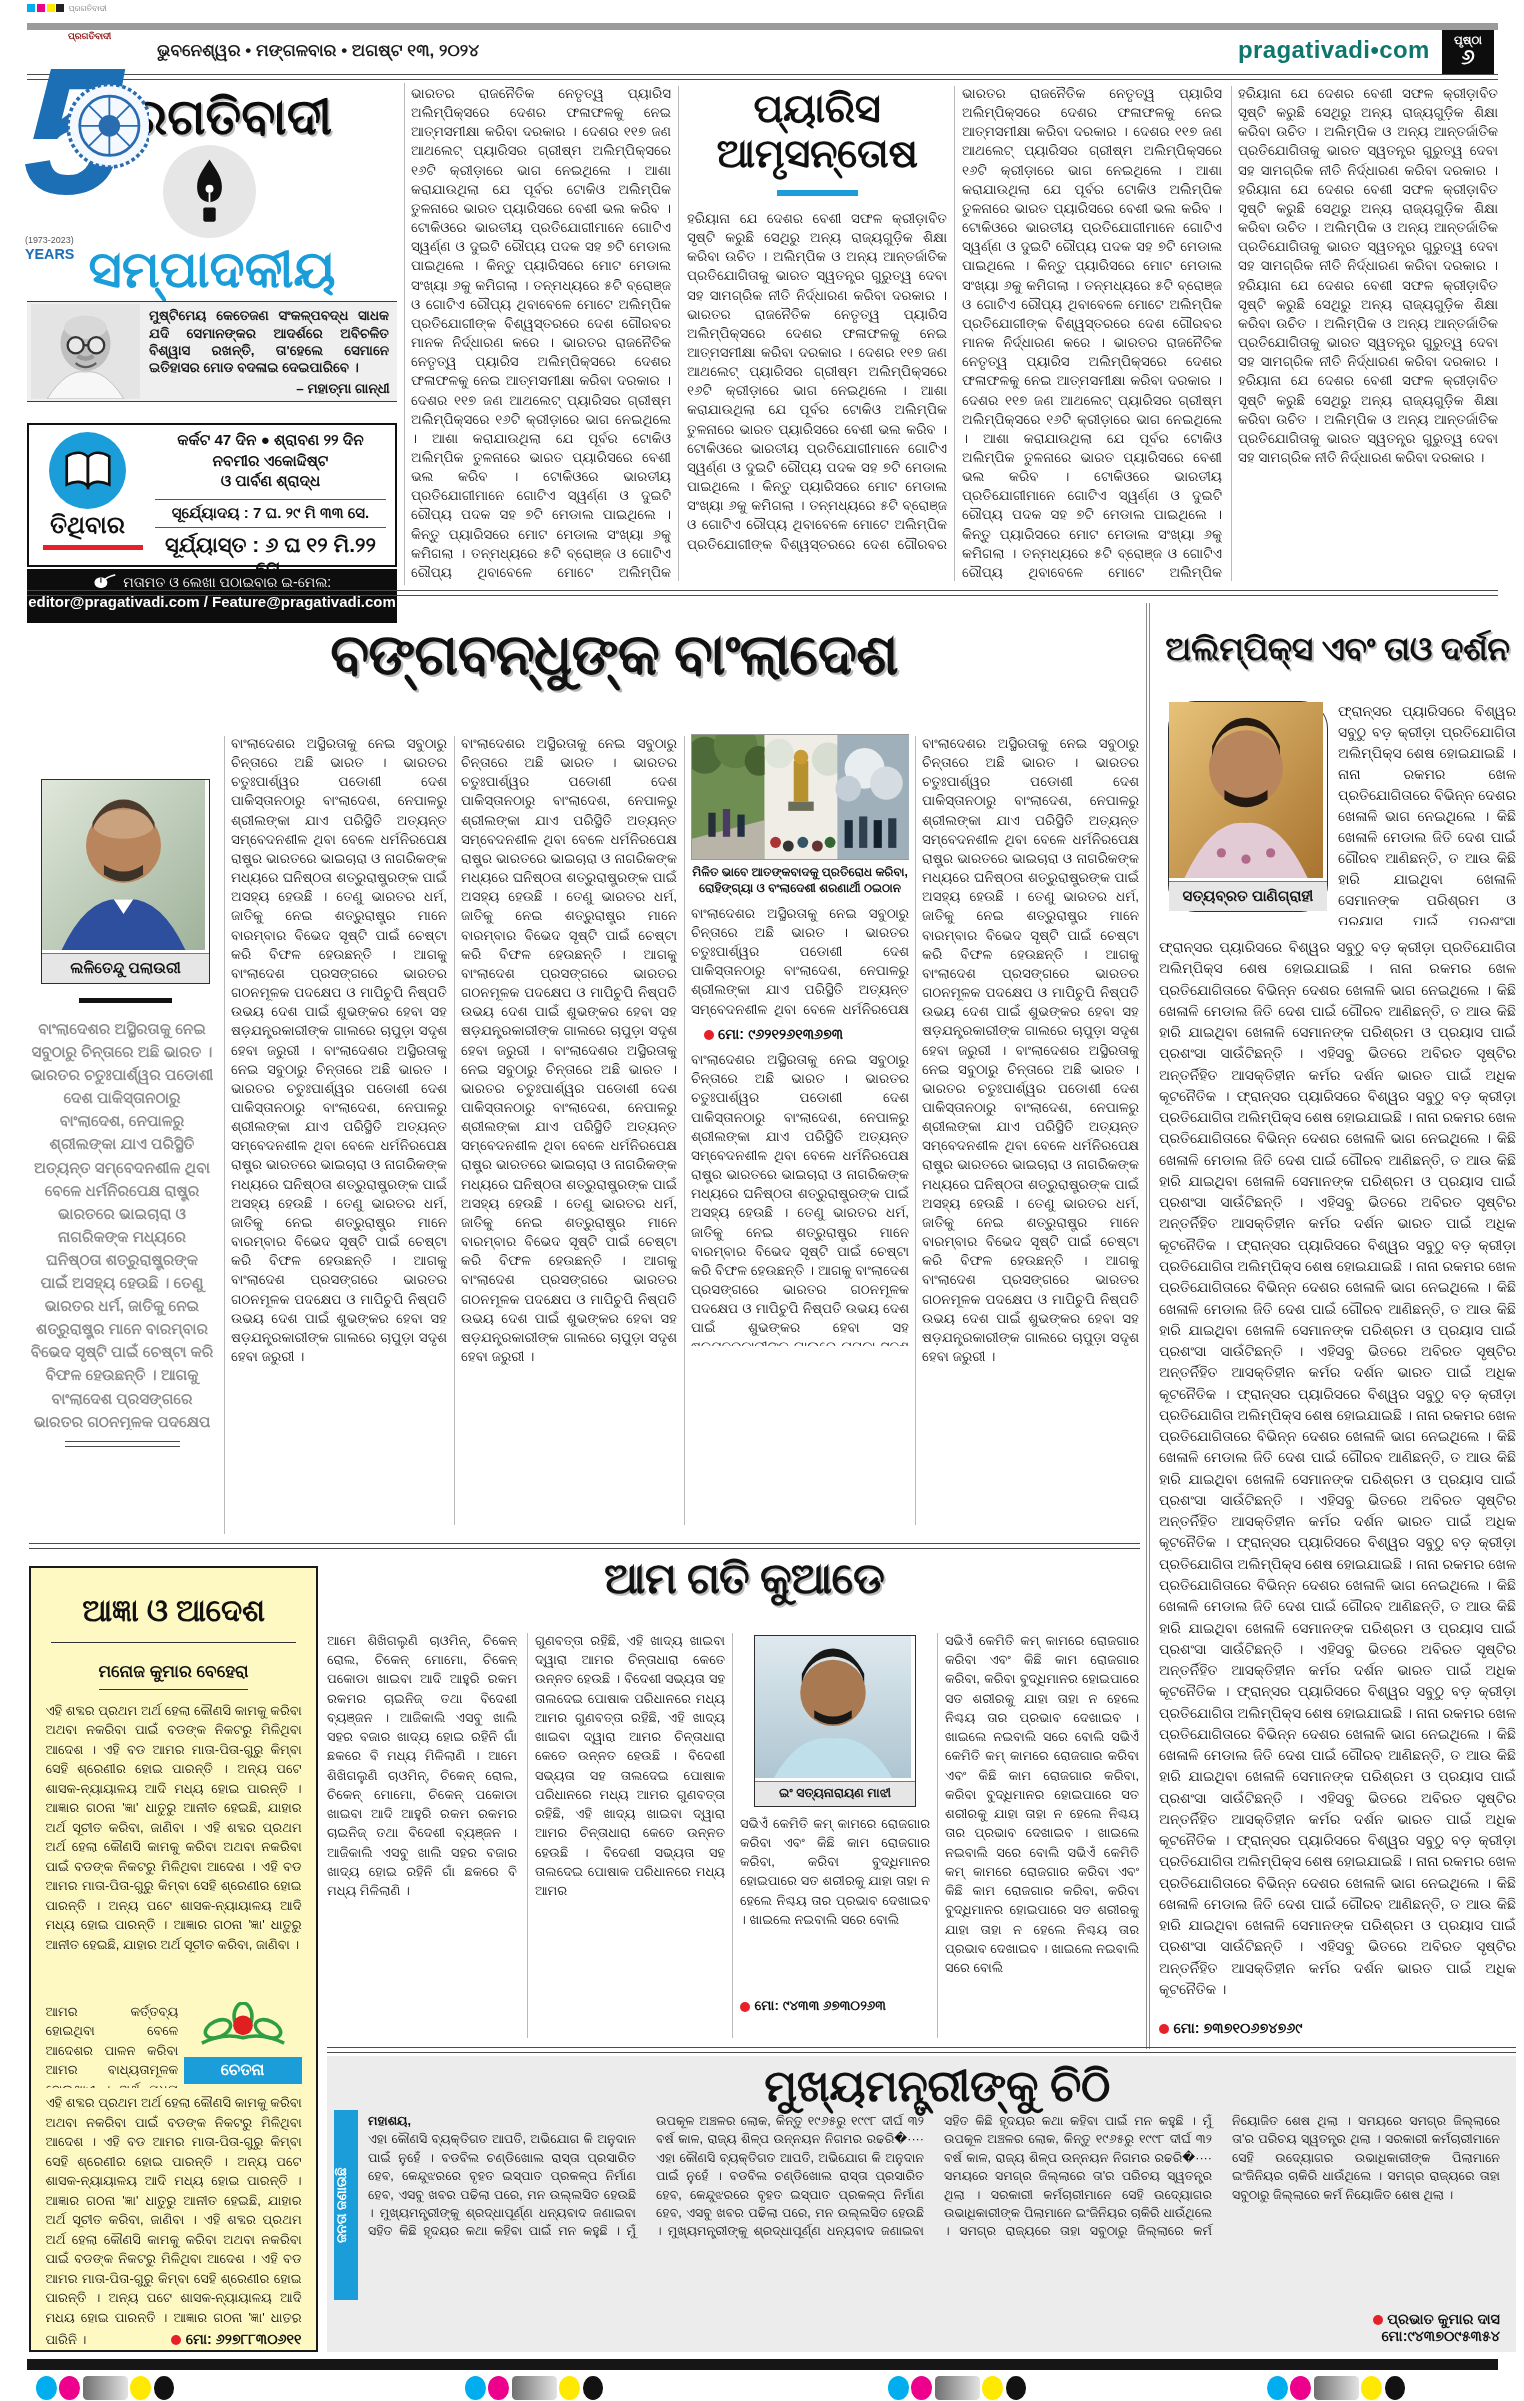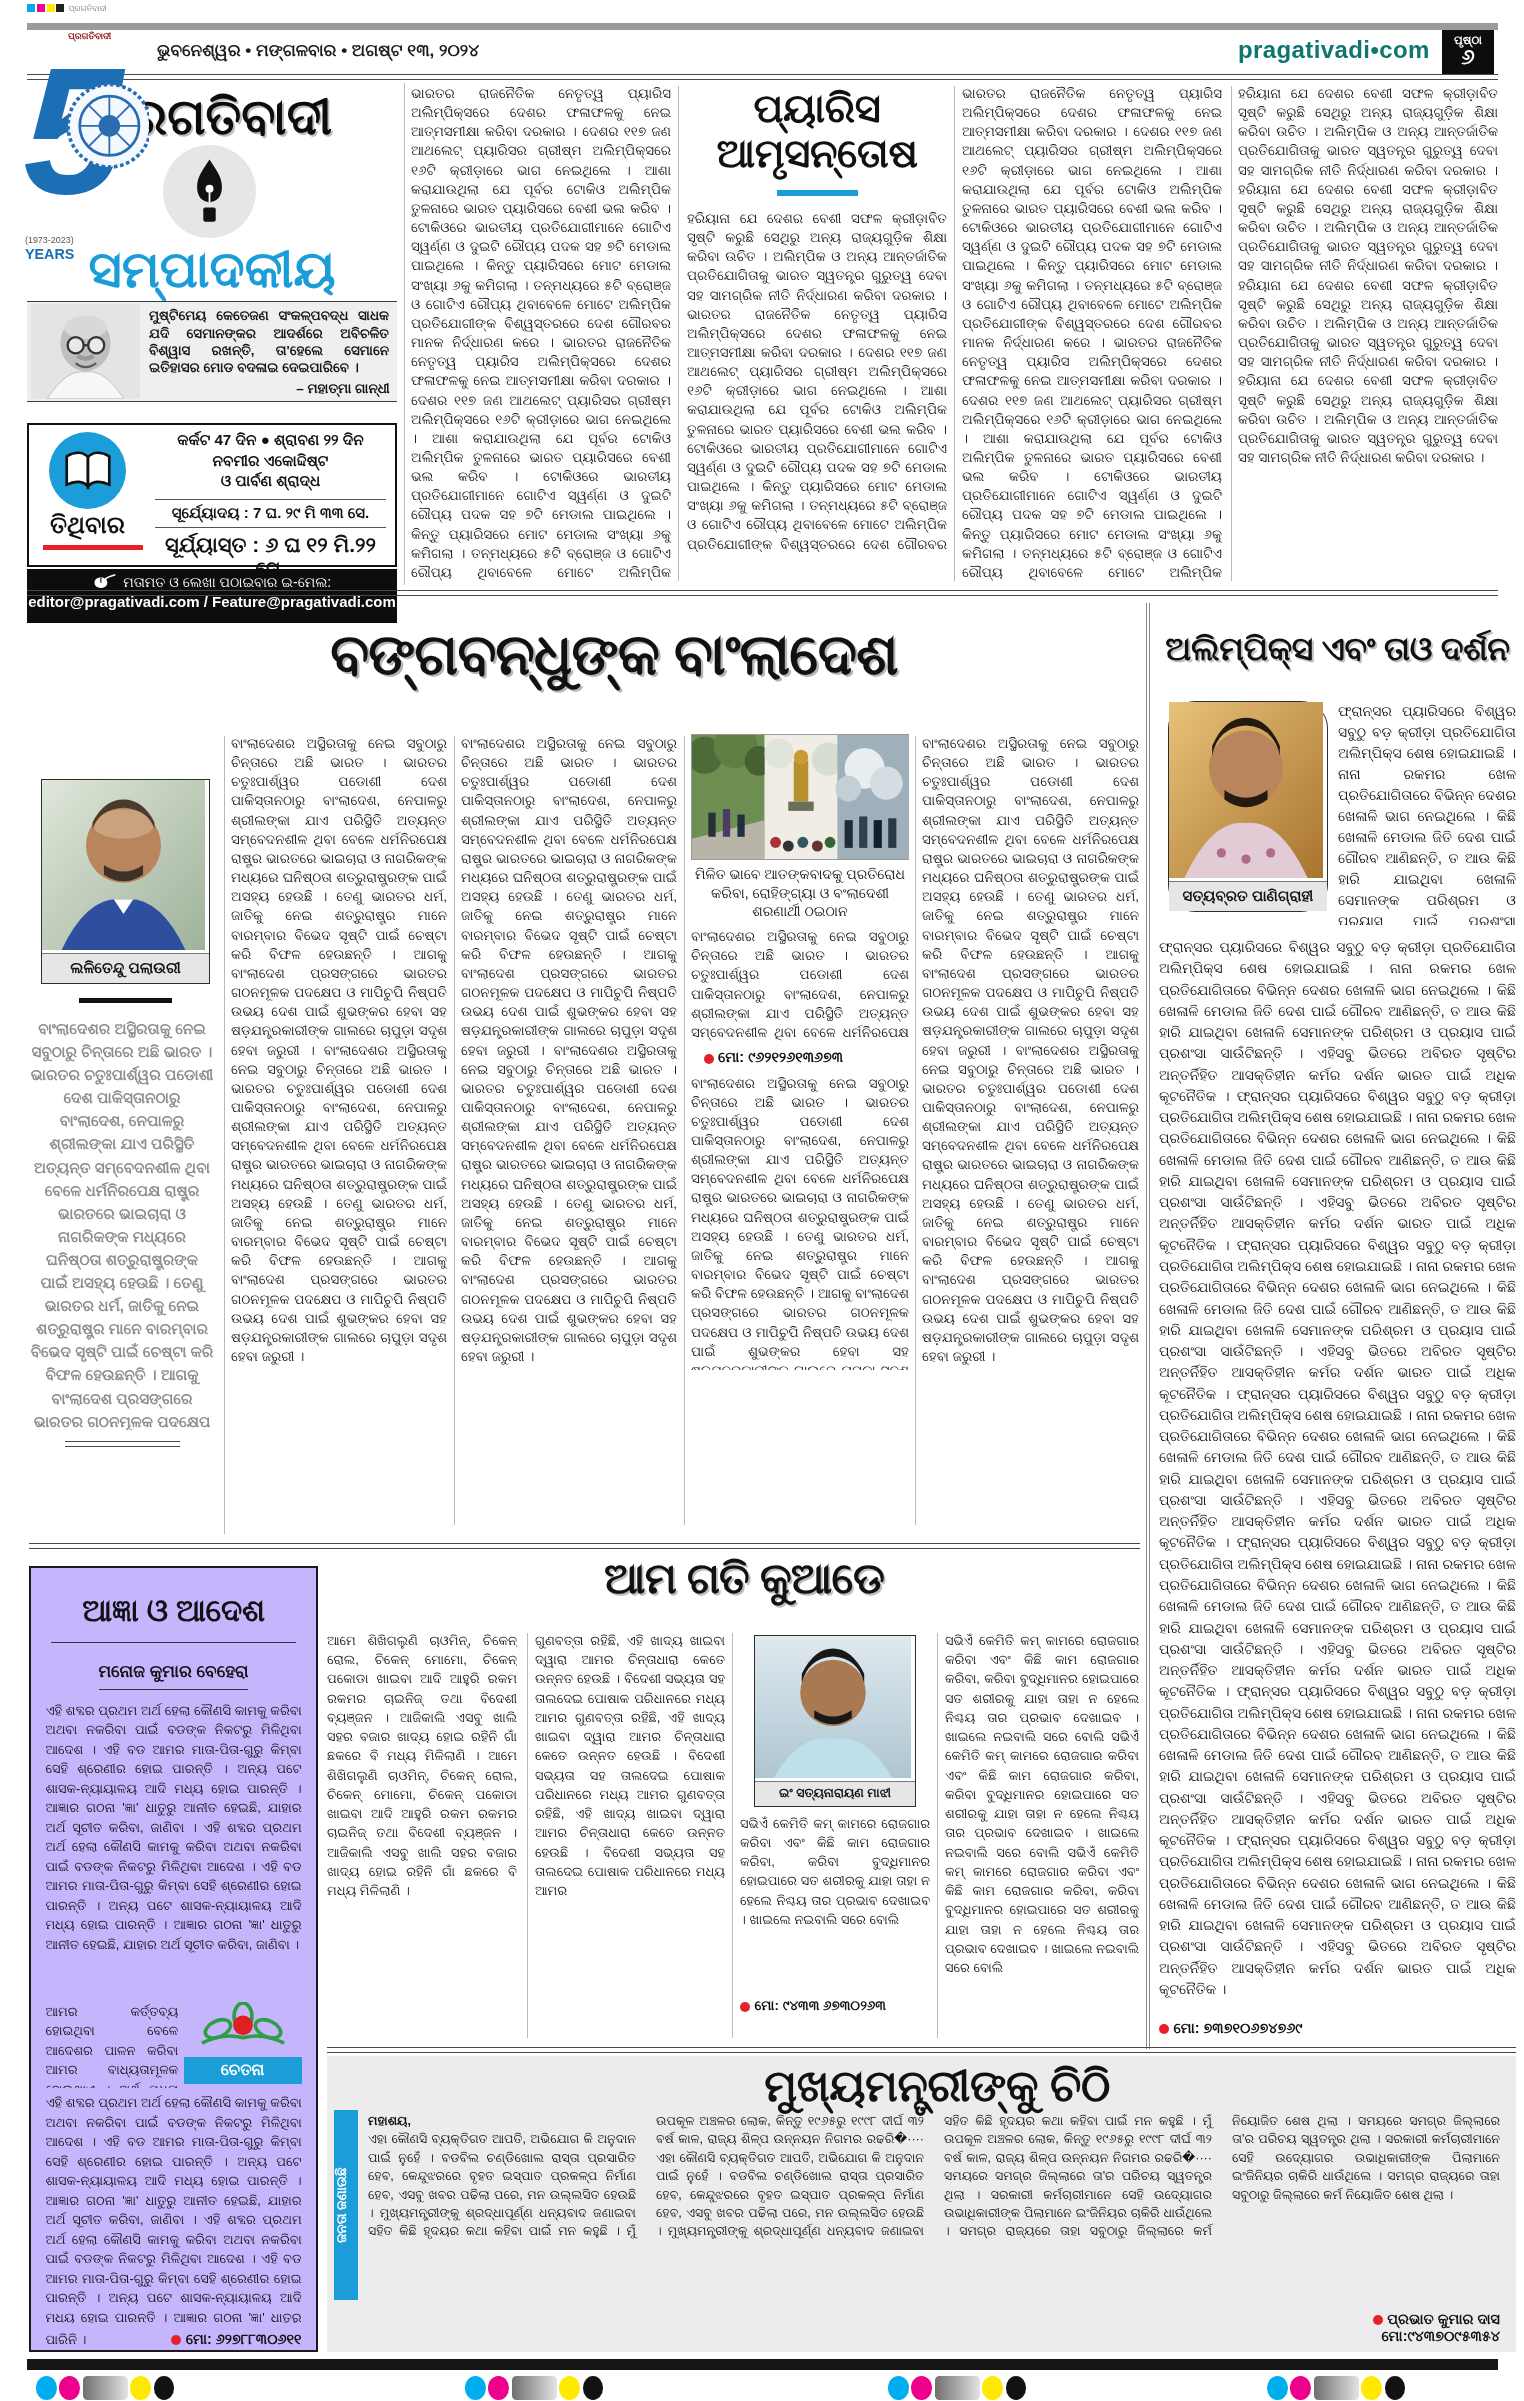--- a/index.html
+++ b/index.html
@@ -197,21 +197,21 @@
         <circle cx="152" cy="116" r="6" fill="#363"></circle>
       <rect x="160" width="80" height="134" fill="#9fb0ba"></rect>
       <circle cx="190" cy="36" r="22" fill="#e8edf0"></circle>
         <circle cx="214" cy="52" r="18" fill="#d5dde2"></circle>
         <circle cx="172" cy="58" r="14" fill="#c3ced6"></circle>
       <rect x="168" y="92" width="9" height="30" fill="#1d2c3a"></rect>
         <rect x="184" y="88" width="9" height="34" fill="#31404e"></rect>
         <rect x="200" y="92" width="9" height="30" fill="#13202c"></rect>
         <rect x="216" y="90" width="9" height="32" fill="#2a3946"></rect>
     </svg>
-    <div class="ctr" style="font-size:14px;font-weight:400;line-height:1.3;margin-top:5.4px;">ମିଳିତ ଭାବେ ଆତଙ୍କବାଦକୁ ପ୍ରତିରୋଧ କରିବା, ରୋହିଙ୍ଗ୍ୟା ଓ ବଂଲାଦେଶୀ ଶରଣାର୍ଥୀ ଠଇଠାନ</div>
+    <div class="ctr" style="font-size:12px;font-weight:700;line-height:1.3;margin-top:5.4px;">ମିଳିତ ଭାବେ ଆତଙ୍କବାଦକୁ ପ୍ରତିରୋଧ କରିବା, ରୋହିଙ୍ଗ୍ୟା ଓ ବଂଲାଦେଶୀ ଶରଣାର୍ଥୀ ଠଇଠାନ</div>
     <div class="bodytxt just fill" style="height:115px;margin-top:7.2px;">ବାଂଲାଦେଶର ଅସ୍ଥିରତାକୁ ନେଇ ସବୁଠାରୁ ଚିନ୍ତାରେ ଅଛି ଭାରତ । ଭାରତର ଚତୁଃପାର୍ଶ୍ୱର ପଡୋଶୀ ଦେଶ ପାକିସ୍ତାନଠାରୁ ବାଂଲାଦେଶ, ନେପାଳରୁ ଶ୍ରୀଲଙ୍କା ଯାଏ ପରିସ୍ଥିତି ଅତ୍ୟନ୍ତ ସମ୍ବେଦନଶୀଳ ଥିବା ବେଳେ ଧର୍ମନିରପେକ୍ଷ ରାଷ୍ଟ୍ର ଭାରତରେ ଭାଇଚାରା ଓ ନାଗରିକଙ୍କ ମଧ୍ୟରେ ଘନିଷ୍ଠତା ଶତ୍ରୁରାଷ୍ଟ୍ରଙ୍କ ପାଇଁ ଅସହ୍ୟ ହେଉଛି । ତେଣୁ ଭାରତର ଧର୍ମ, ଜାତିକୁ ନେଇ ଶତ୍ରୁରାଷ୍ଟ୍ର ମାନେ ବାରମ୍ବାର ବିଭେଦ ସୃଷ୍ଟି ପାଇଁ ଚେଷ୍ଟା କରି ବିଫଳ ହେଉଛନ୍ତି । ଆଗକୁ ବାଂଲାଦେଶ ପ୍ରସଙ୍ଗରେ ଭାରତର ଗଠନମୂଳକ ପଦକ୍ଷେପ ଓ ମାପିଚୁପି ନିଷ୍ପତି ଉଭୟ ଦେଶ ପାଇଁ ଶୁଭଙ୍କର ହେବା ସହ ଷଡ଼ଯନ୍ତ୍ରକାରୀଙ୍କ ଗାଲରେ ଚାପୁଡ଼ା ସଦୃଶ ହେବା ଜରୁରୀ ।</div>
     <div class="phone-row" style="margin:7.2px 0 7.2px 12.6px;"><span class="reddot"></span><span>ମୋ: ୯୬୨୧୨୬୧୩୬୭୩</span></div>
     <div class="bodytxt just fill" style="height:296px;">ବାଂଲାଦେଶର ଅସ୍ଥିରତାକୁ ନେଇ ସବୁଠାରୁ ଚିନ୍ତାରେ ଅଛି ଭାରତ । ଭାରତର ଚତୁଃପାର୍ଶ୍ୱର ପଡୋଶୀ ଦେଶ ପାକିସ୍ତାନଠାରୁ ବାଂଲାଦେଶ, ନେପାଳରୁ ଶ୍ରୀଲଙ୍କା ଯାଏ ପରିସ୍ଥିତି ଅତ୍ୟନ୍ତ ସମ୍ବେଦନଶୀଳ ଥିବା ବେଳେ ଧର୍ମନିରପେକ୍ଷ ରାଷ୍ଟ୍ର ଭାରତରେ ଭାଇଚାରା ଓ ନାଗରିକଙ୍କ ମଧ୍ୟରେ ଘନିଷ୍ଠତା ଶତ୍ରୁରାଷ୍ଟ୍ରଙ୍କ ପାଇଁ ଅସହ୍ୟ ହେଉଛି । ତେଣୁ ଭାରତର ଧର୍ମ, ଜାତିକୁ ନେଇ ଶତ୍ରୁରାଷ୍ଟ୍ର ମାନେ ବାରମ୍ବାର ବିଭେଦ ସୃଷ୍ଟି ପାଇଁ ଚେଷ୍ଟା କରି ବିଫଳ ହେଉଛନ୍ତି । ଆଗକୁ ବାଂଲାଦେଶ ପ୍ରସଙ୍ଗରେ ଭାରତର ଗଠନମୂଳକ ପଦକ୍ଷେପ ଓ ମାପିଚୁପି ନିଷ୍ପତି ଉଭୟ ଦେଶ ପାଇଁ ଶୁଭଙ୍କର ହେବା ସହ ଷଡ଼ଯନ୍ତ୍ରକାରୀଙ୍କ ଗାଲରେ ଚାପୁଡ଼ା ସଦୃଶ ହେବା ଜରୁରୀ ।</div>
   </div>
 
   <div class="abs bodytxt just fill" style="left:922px;top:734px;width:217px;height:797px;">ବାଂଲାଦେଶର ଅସ୍ଥିରତାକୁ ନେଇ ସବୁଠାରୁ ଚିନ୍ତାରେ ଅଛି ଭାରତ । ଭାରତର ଚତୁଃପାର୍ଶ୍ୱର ପଡୋଶୀ ଦେଶ ପାକିସ୍ତାନଠାରୁ ବାଂଲାଦେଶ, ନେପାଳରୁ ଶ୍ରୀଲଙ୍କା ଯାଏ ପରିସ୍ଥିତି ଅତ୍ୟନ୍ତ ସମ୍ବେଦନଶୀଳ ଥିବା ବେଳେ ଧର୍ମନିରପେକ୍ଷ ରାଷ୍ଟ୍ର ଭାରତରେ ଭାଇଚାରା ଓ ନାଗରିକଙ୍କ ମଧ୍ୟରେ ଘନିଷ୍ଠତା ଶତ୍ରୁରାଷ୍ଟ୍ରଙ୍କ ପାଇଁ ଅସହ୍ୟ ହେଉଛି । ତେଣୁ ଭାରତର ଧର୍ମ, ଜାତିକୁ ନେଇ ଶତ୍ରୁରାଷ୍ଟ୍ର ମାନେ ବାରମ୍ବାର ବିଭେଦ ସୃଷ୍ଟି ପାଇଁ ଚେଷ୍ଟା କରି ବିଫଳ ହେଉଛନ୍ତି । ଆଗକୁ ବାଂଲାଦେଶ ପ୍ରସଙ୍ଗରେ ଭାରତର ଗଠନମୂଳକ ପଦକ୍ଷେପ ଓ ମାପିଚୁପି ନିଷ୍ପତି ଉଭୟ ଦେଶ ପାଇଁ ଶୁଭଙ୍କର ହେବା ସହ ଷଡ଼ଯନ୍ତ୍ରକାରୀଙ୍କ ଗାଲରେ ଚାପୁଡ଼ା ସଦୃଶ ହେବା ଜରୁରୀ । ବାଂଲାଦେଶର ଅସ୍ଥିରତାକୁ ନେଇ ସବୁଠାରୁ ଚିନ୍ତାରେ ଅଛି ଭାରତ । ଭାରତର ଚତୁଃପାର୍ଶ୍ୱର ପଡୋଶୀ ଦେଶ ପାକିସ୍ତାନଠାରୁ ବାଂଲାଦେଶ, ନେପାଳରୁ ଶ୍ରୀଲଙ୍କା ଯାଏ ପରିସ୍ଥିତି ଅତ୍ୟନ୍ତ ସମ୍ବେଦନଶୀଳ ଥିବା ବେଳେ ଧର୍ମନିରପେକ୍ଷ ରାଷ୍ଟ୍ର ଭାରତରେ ଭାଇଚାରା ଓ ନାଗରିକଙ୍କ ମଧ୍ୟରେ ଘନିଷ୍ଠତା ଶତ୍ରୁରାଷ୍ଟ୍ରଙ୍କ ପାଇଁ ଅସହ୍ୟ ହେଉଛି । ତେଣୁ ଭାରତର ଧର୍ମ, ଜାତିକୁ ନେଇ ଶତ୍ରୁରାଷ୍ଟ୍ର ମାନେ ବାରମ୍ବାର ବିଭେଦ ସୃଷ୍ଟି ପାଇଁ ଚେଷ୍ଟା କରି ବିଫଳ ହେଉଛନ୍ତି । ଆଗକୁ ବାଂଲାଦେଶ ପ୍ରସଙ୍ଗରେ ଭାରତର ଗଠନମୂଳକ ପଦକ୍ଷେପ ଓ ମାପିଚୁପି ନିଷ୍ପତି ଉଭୟ ଦେଶ ପାଇଁ ଶୁଭଙ୍କର ହେବା ସହ ଷଡ଼ଯନ୍ତ୍ରକାରୀଙ୍କ ଗାଲରେ ଚାପୁଡ଼ା ସଦୃଶ ହେବା ଜରୁରୀ ।</div>
 
   <div class="dblrule" style="left:29px;top:1543px;width:1111px;"></div>
 
   <div class="abs ctr" style="left:1159px;top:630px;width:357px;font-size:33px;font-weight:900;letter-spacing:-0.4px;text-shadow:1.8px 1.8px 0 #c2c2c2;">ଅଲିମ୍ପିକ୍ସ ଏବଂ ତାଓ ଦର୍ଶନ</div>
@@ -232,21 +232,21 @@
       <circle cx="34" cy="96" r="3" fill="#b06a8a"></circle>
         <circle cx="50" cy="100" r="3" fill="#b06a8a"></circle>
         <circle cx="66" cy="96" r="3" fill="#b06a8a"></circle>
     </svg>
     <div class="namebar" style="font-size:15px;padding:5.4px 1.8px;">ସତ୍ୟବ୍ରତ ପାଣିଗ୍ରାହୀ</div>
   </div>
   <div class="abs just fill" style="left:1338px;top:701px;width:178px;height:224px;font-size:14px;line-height:1.5;">ଫ୍ରାନ୍ସର ପ୍ୟାରିସରେ ବିଶ୍ୱର ସବୁଠୁ ବଡ଼ କ୍ରୀଡ଼ା ପ୍ରତିଯୋଗିତା ଅଲିମ୍ପିକ୍ସ ଶେଷ ହୋଇଯାଇଛି । ନାନା ରକମର ଖେଳ ପ୍ରତିଯୋଗିତାରେ ବିଭିନ୍ନ ଦେଶର ଖେଳାଳି ଭାଗ ନେଇଥିଲେ । କିଛି ଖେଳାଳି ମେଡାଲ ଜିତି ଦେଶ ପାଇଁ ଗୌରବ ଆଣିଛନ୍ତି, ତ ଆଉ କିଛି ହାରି ଯାଇଥିବା ଖେଳାଳି ସେମାନଙ୍କ ପରିଶ୍ରମ ଓ ପ୍ରୟାସ ପାଇଁ ପ୍ରଶଂସା ସାଉଁଟିଛନ୍ତି । ଏହିସବୁ ଭିତରେ ଅବିରତ ସୃଷ୍ଟିର ଅନ୍ତର୍ନିହିତ ଆସକ୍ତିହୀନ କର୍ମର ଦର୍ଶନ ଭାରତ ପାଇଁ ଅଧିକ କୂଟନୈତିକ ।</div>
   <div class="abs just fill" style="left:1159px;top:937px;width:357px;height:1073px;font-size:14px;line-height:1.52;">ଫ୍ରାନ୍ସର ପ୍ୟାରିସରେ ବିଶ୍ୱର ସବୁଠୁ ବଡ଼ କ୍ରୀଡ଼ା ପ୍ରତିଯୋଗିତା ଅଲିମ୍ପିକ୍ସ ଶେଷ ହୋଇଯାଇଛି । ନାନା ରକମର ଖେଳ ପ୍ରତିଯୋଗିତାରେ ବିଭିନ୍ନ ଦେଶର ଖେଳାଳି ଭାଗ ନେଇଥିଲେ । କିଛି ଖେଳାଳି ମେଡାଲ ଜିତି ଦେଶ ପାଇଁ ଗୌରବ ଆଣିଛନ୍ତି, ତ ଆଉ କିଛି ହାରି ଯାଇଥିବା ଖେଳାଳି ସେମାନଙ୍କ ପରିଶ୍ରମ ଓ ପ୍ରୟାସ ପାଇଁ ପ୍ରଶଂସା ସାଉଁଟିଛନ୍ତି । ଏହିସବୁ ଭିତରେ ଅବିରତ ସୃଷ୍ଟିର ଅନ୍ତର୍ନିହିତ ଆସକ୍ତିହୀନ କର୍ମର ଦର୍ଶନ ଭାରତ ପାଇଁ ଅଧିକ କୂଟନୈତିକ । ଫ୍ରାନ୍ସର ପ୍ୟାରିସରେ ବିଶ୍ୱର ସବୁଠୁ ବଡ଼ କ୍ରୀଡ଼ା ପ୍ରତିଯୋଗିତା ଅଲିମ୍ପିକ୍ସ ଶେଷ ହୋଇଯାଇଛି । ନାନା ରକମର ଖେଳ ପ୍ରତିଯୋଗିତାରେ ବିଭିନ୍ନ ଦେଶର ଖେଳାଳି ଭାଗ ନେଇଥିଲେ । କିଛି ଖେଳାଳି ମେଡାଲ ଜିତି ଦେଶ ପାଇଁ ଗୌରବ ଆଣିଛନ୍ତି, ତ ଆଉ କିଛି ହାରି ଯାଇଥିବା ଖେଳାଳି ସେମାନଙ୍କ ପରିଶ୍ରମ ଓ ପ୍ରୟାସ ପାଇଁ ପ୍ରଶଂସା ସାଉଁଟିଛନ୍ତି । ଏହିସବୁ ଭିତରେ ଅବିରତ ସୃଷ୍ଟିର ଅନ୍ତର୍ନିହିତ ଆସକ୍ତିହୀନ କର୍ମର ଦର୍ଶନ ଭାରତ ପାଇଁ ଅଧିକ କୂଟନୈତିକ । ଫ୍ରାନ୍ସର ପ୍ୟାରିସରେ ବିଶ୍ୱର ସବୁଠୁ ବଡ଼ କ୍ରୀଡ଼ା ପ୍ରତିଯୋଗିତା ଅଲିମ୍ପିକ୍ସ ଶେଷ ହୋଇଯାଇଛି । ନାନା ରକମର ଖେଳ ପ୍ରତିଯୋଗିତାରେ ବିଭିନ୍ନ ଦେଶର ଖେଳାଳି ଭାଗ ନେଇଥିଲେ । କିଛି ଖେଳାଳି ମେଡାଲ ଜିତି ଦେଶ ପାଇଁ ଗୌରବ ଆଣିଛନ୍ତି, ତ ଆଉ କିଛି ହାରି ଯାଇଥିବା ଖେଳାଳି ସେମାନଙ୍କ ପରିଶ୍ରମ ଓ ପ୍ରୟାସ ପାଇଁ ପ୍ରଶଂସା ସାଉଁଟିଛନ୍ତି । ଏହିସବୁ ଭିତରେ ଅବିରତ ସୃଷ୍ଟିର ଅନ୍ତର୍ନିହିତ ଆସକ୍ତିହୀନ କର୍ମର ଦର୍ଶନ ଭାରତ ପାଇଁ ଅଧିକ କୂଟନୈତିକ । ଫ୍ରାନ୍ସର ପ୍ୟାରିସରେ ବିଶ୍ୱର ସବୁଠୁ ବଡ଼ କ୍ରୀଡ଼ା ପ୍ରତିଯୋଗିତା ଅଲିମ୍ପିକ୍ସ ଶେଷ ହୋଇଯାଇଛି । ନାନା ରକମର ଖେଳ ପ୍ରତିଯୋଗିତାରେ ବିଭିନ୍ନ ଦେଶର ଖେଳାଳି ଭାଗ ନେଇଥିଲେ । କିଛି ଖେଳାଳି ମେଡାଲ ଜିତି ଦେଶ ପାଇଁ ଗୌରବ ଆଣିଛନ୍ତି, ତ ଆଉ କିଛି ହାରି ଯାଇଥିବା ଖେଳାଳି ସେମାନଙ୍କ ପରିଶ୍ରମ ଓ ପ୍ରୟାସ ପାଇଁ ପ୍ରଶଂସା ସାଉଁଟିଛନ୍ତି । ଏହିସବୁ ଭିତରେ ଅବିରତ ସୃଷ୍ଟିର ଅନ୍ତର୍ନିହିତ ଆସକ୍ତିହୀନ କର୍ମର ଦର୍ଶନ ଭାରତ ପାଇଁ ଅଧିକ କୂଟନୈତିକ । ଫ୍ରାନ୍ସର ପ୍ୟାରିସରେ ବିଶ୍ୱର ସବୁଠୁ ବଡ଼ କ୍ରୀଡ଼ା ପ୍ରତିଯୋଗିତା ଅଲିମ୍ପିକ୍ସ ଶେଷ ହୋଇଯାଇଛି । ନାନା ରକମର ଖେଳ ପ୍ରତିଯୋଗିତାରେ ବିଭିନ୍ନ ଦେଶର ଖେଳାଳି ଭାଗ ନେଇଥିଲେ । କିଛି ଖେଳାଳି ମେଡାଲ ଜିତି ଦେଶ ପାଇଁ ଗୌରବ ଆଣିଛନ୍ତି, ତ ଆଉ କିଛି ହାରି ଯାଇଥିବା ଖେଳାଳି ସେମାନଙ୍କ ପରିଶ୍ରମ ଓ ପ୍ରୟାସ ପାଇଁ ପ୍ରଶଂସା ସାଉଁଟିଛନ୍ତି । ଏହିସବୁ ଭିତରେ ଅବିରତ ସୃଷ୍ଟିର ଅନ୍ତର୍ନିହିତ ଆସକ୍ତିହୀନ କର୍ମର ଦର୍ଶନ ଭାରତ ପାଇଁ ଅଧିକ କୂଟନୈତିକ । ଫ୍ରାନ୍ସର ପ୍ୟାରିସରେ ବିଶ୍ୱର ସବୁଠୁ ବଡ଼ କ୍ରୀଡ଼ା ପ୍ରତିଯୋଗିତା ଅଲିମ୍ପିକ୍ସ ଶେଷ ହୋଇଯାଇଛି । ନାନା ରକମର ଖେଳ ପ୍ରତିଯୋଗିତାରେ ବିଭିନ୍ନ ଦେଶର ଖେଳାଳି ଭାଗ ନେଇଥିଲେ । କିଛି ଖେଳାଳି ମେଡାଲ ଜିତି ଦେଶ ପାଇଁ ଗୌରବ ଆଣିଛନ୍ତି, ତ ଆଉ କିଛି ହାରି ଯାଇଥିବା ଖେଳାଳି ସେମାନଙ୍କ ପରିଶ୍ରମ ଓ ପ୍ରୟାସ ପାଇଁ ପ୍ରଶଂସା ସାଉଁଟିଛନ୍ତି । ଏହିସବୁ ଭିତରେ ଅବିରତ ସୃଷ୍ଟିର ଅନ୍ତର୍ନିହିତ ଆସକ୍ତିହୀନ କର୍ମର ଦର୍ଶନ ଭାରତ ପାଇଁ ଅଧିକ କୂଟନୈତିକ । ଫ୍ରାନ୍ସର ପ୍ୟାରିସରେ ବିଶ୍ୱର ସବୁଠୁ ବଡ଼ କ୍ରୀଡ଼ା ପ୍ରତିଯୋଗିତା ଅଲିମ୍ପିକ୍ସ ଶେଷ ହୋଇଯାଇଛି । ନାନା ରକମର ଖେଳ ପ୍ରତିଯୋଗିତାରେ ବିଭିନ୍ନ ଦେଶର ଖେଳାଳି ଭାଗ ନେଇଥିଲେ । କିଛି ଖେଳାଳି ମେଡାଲ ଜିତି ଦେଶ ପାଇଁ ଗୌରବ ଆଣିଛନ୍ତି, ତ ଆଉ କିଛି ହାରି ଯାଇଥିବା ଖେଳାଳି ସେମାନଙ୍କ ପରିଶ୍ରମ ଓ ପ୍ରୟାସ ପାଇଁ ପ୍ରଶଂସା ସାଉଁଟିଛନ୍ତି । ଏହିସବୁ ଭିତରେ ଅବିରତ ସୃଷ୍ଟିର ଅନ୍ତର୍ନିହିତ ଆସକ୍ତିହୀନ କର୍ମର ଦର୍ଶନ ଭାରତ ପାଇଁ ଅଧିକ କୂଟନୈତିକ ।</div>
   <div class="abs phone-row" style="left:1159px;top:2020px;"><span class="reddot"></span><span>ମୋ: ୭୩୭୧୦୬୭୪୭୬୯</span></div>
 
-  <div class="abs" style="left:29px;top:1566px;width:289px;height:786px;border:2.7px solid #1a1a1a;box-sizing:border-box;background:#c4b5fd;padding:12.6px 14.4px;">
+  <div class="abs" style="left:29px;top:1566px;width:289px;height:786px;border:2.7px solid #1a1a1a;box-sizing:border-box;background:#fef9c3;padding:12.6px 14.4px;">
     <div class="ctr" style="font-size:31px;font-weight:900;margin-top:12.6px;letter-spacing:-0.4px;">ଆଜ୍ଞା ଓ ଆଦେଶ</div>
     <div style="height:0.9px;background:#333;margin:12.6px 5.4px 0 5.4px;"></div>
     <div class="ctr" style="font-size:17px;font-weight:900;margin-top:19px;">ମନୋଜ କୁମାର ବେହେରା</div>
     <div style="height:0.9px;background:#333;margin:7.2px 54px 0 54px;"></div>
     <div class="just fill" style="font-size:13px;line-height:1.5;margin-top:10.8px;height:296px;">ଏହି ଶବ୍ଦର ପ୍ରଥମ ଅର୍ଥ ହେଲା କୌଣସି କାମକୁ କରିବା ଅଥବା ନକରିବା ପାଇଁ ବଡଙ୍କ ନିକଟରୁ ମିଳିଥିବା ଆଦେଶ । ଏହି ବଡ ଆମର ମାତା-ପିତା-ଗୁରୁ କିମ୍ବା ସେହି ଶ୍ରେଣୀର ହୋଇ ପାରନ୍ତି । ଅନ୍ୟ ପଟେ ଶାସକ-ନ୍ୟାୟାଳୟ ଆଦି ମଧ୍ୟ ହୋଇ ପାରନ୍ତି । ଆଜ୍ଞାର ଗଠନା 'ଜ୍ଞା' ଧାତୁରୁ ଆନୀତ ହେଇଛି, ଯାହାର ଅର୍ଥ ସୂଚୀତ କରିବା, ଜାଣିବା । ଏହି ଶବ୍ଦର ପ୍ରଥମ ଅର୍ଥ ହେଲା କୌଣସି କାମକୁ କରିବା ଅଥବା ନକରିବା ପାଇଁ ବଡଙ୍କ ନିକଟରୁ ମିଳିଥିବା ଆଦେଶ । ଏହି ବଡ ଆମର ମାତା-ପିତା-ଗୁରୁ କିମ୍ବା ସେହି ଶ୍ରେଣୀର ହୋଇ ପାରନ୍ତି । ଅନ୍ୟ ପଟେ ଶାସକ-ନ୍ୟାୟାଳୟ ଆଦି ମଧ୍ୟ ହୋଇ ପାରନ୍ତି । ଆଜ୍ଞାର ଗଠନା 'ଜ୍ଞା' ଧାତୁରୁ ଆନୀତ ହେଇଛି, ଯାହାର ଅର୍ଥ ସୂଚୀତ କରିବା, ଜାଣିବା ।</div>
     <div style="display:flex;align-items:flex-start;gap:5.4px;margin:5.4px 0;">
       <div class="just fill" style="font-size:13px;line-height:1.5;height:86px;flex:1;">ଆମର କର୍ତ୍ତବ୍ୟ ହୋଇଥିବା ବେଳେ ଆଦେଶର ପାଳନ କରିବା ଆମର ବାଧ୍ୟତାମୂଳକ ହୋଇଥାଏ । ଅର୍ଥ ମଧ୍ୟ ଅନୁମତି ହୋଇନଥାଏ । ଯେମିତି ଏବେ ଘରକୁ ଯିବାର ଆଜ୍ଞା ଦିଅନ୍ତୁ । ଆଦେଶର ପରାମର୍ଶ ଆଉ ଭବିଷ୍ୟ କଥନ ମଧ୍ୟ ଅଟେ । କାହାର କାର୍ଯ୍ୟରେ ପରିଣତ କରିବା ପାଇଁ ଆମେ ଯେଉଁ ଆଜ୍ଞା କହି ପାରିବା, ଯାହା ଆଦେଶ କାହିଁକିନା ଆଜ୍ଞାକୁ ପାଳନ କରିବାରେ ମନରେ</div>
       <div style="width:118px;flex:0 0 auto;">
         <svg width="118" height="52" viewBox="0 0 132 58">
           <g stroke="#2e9e44" stroke-width="4" fill="none">

